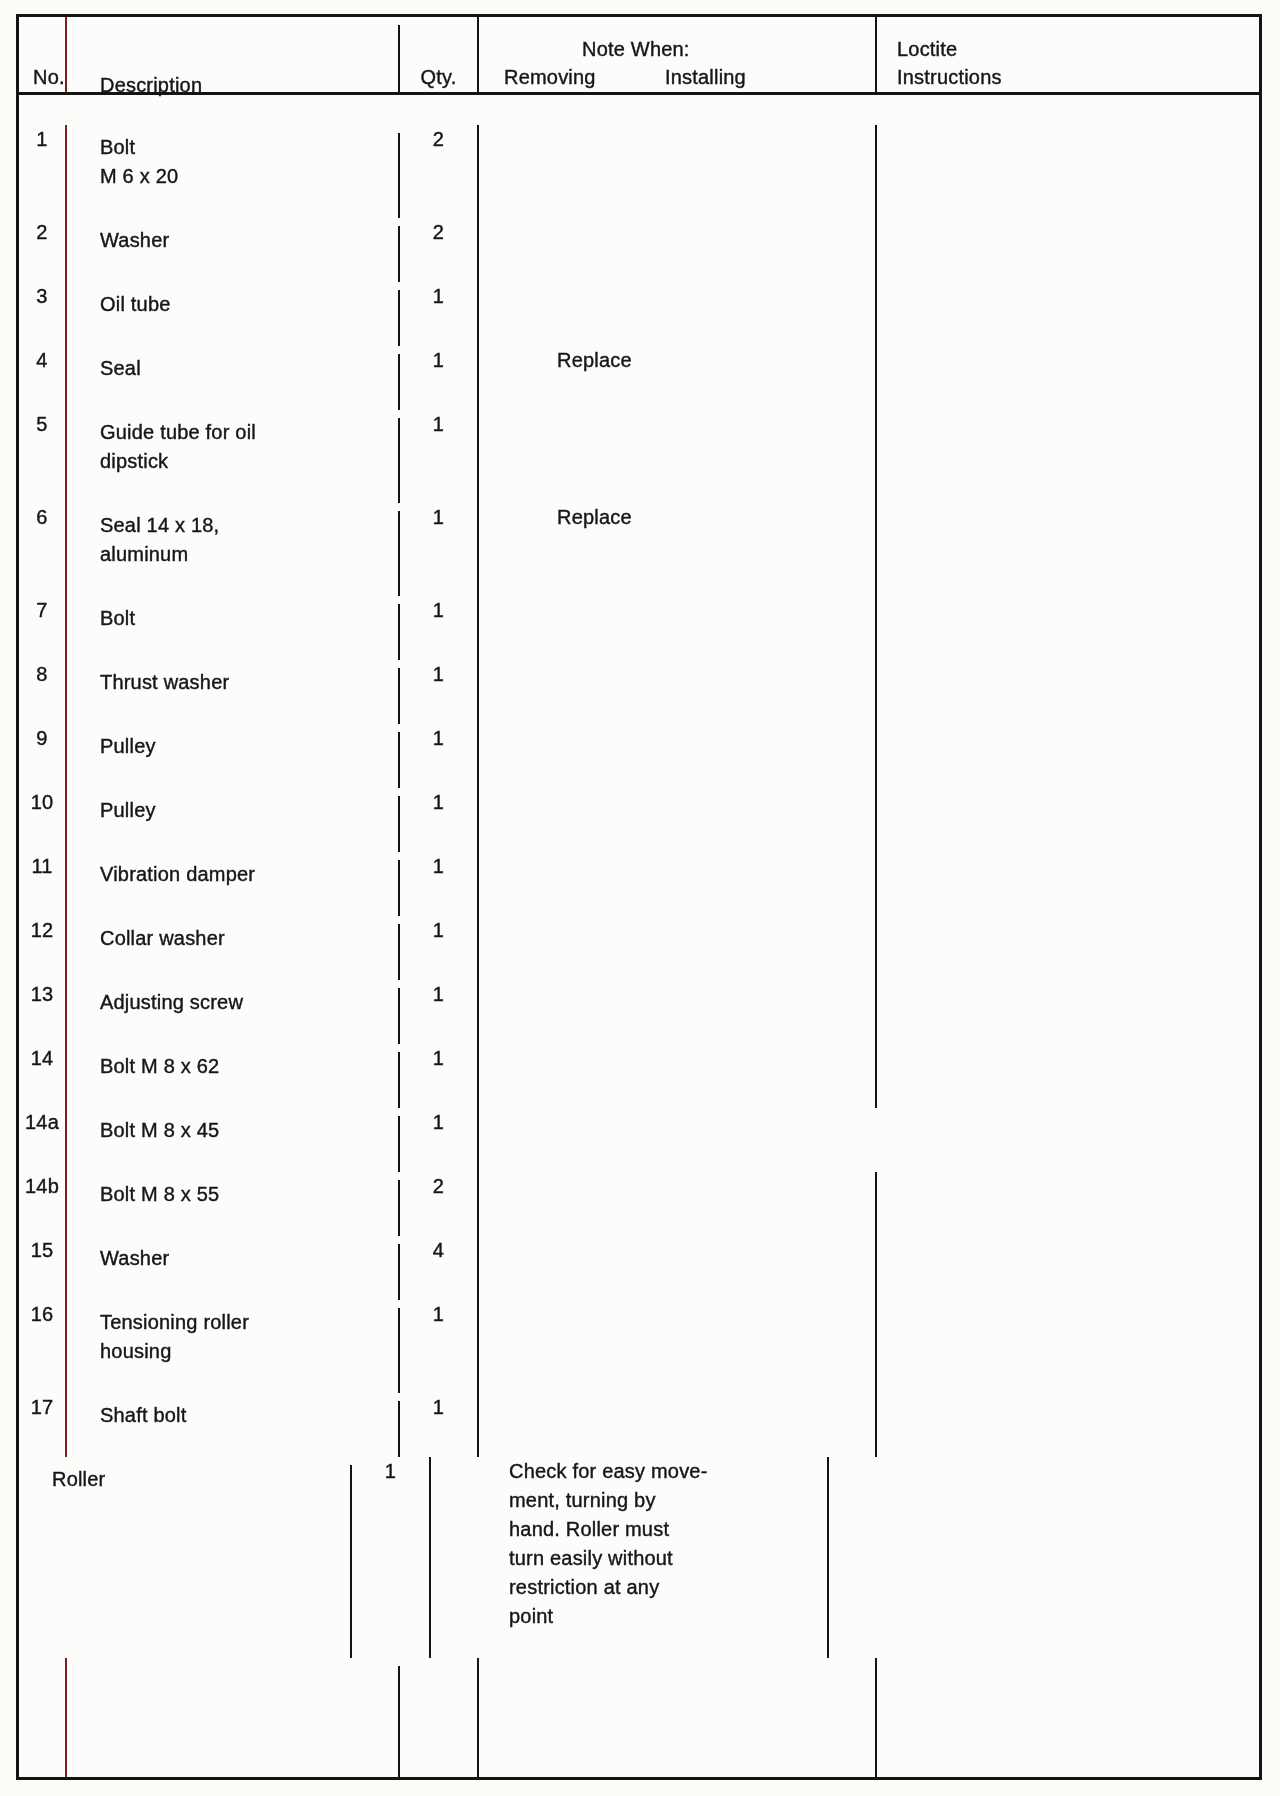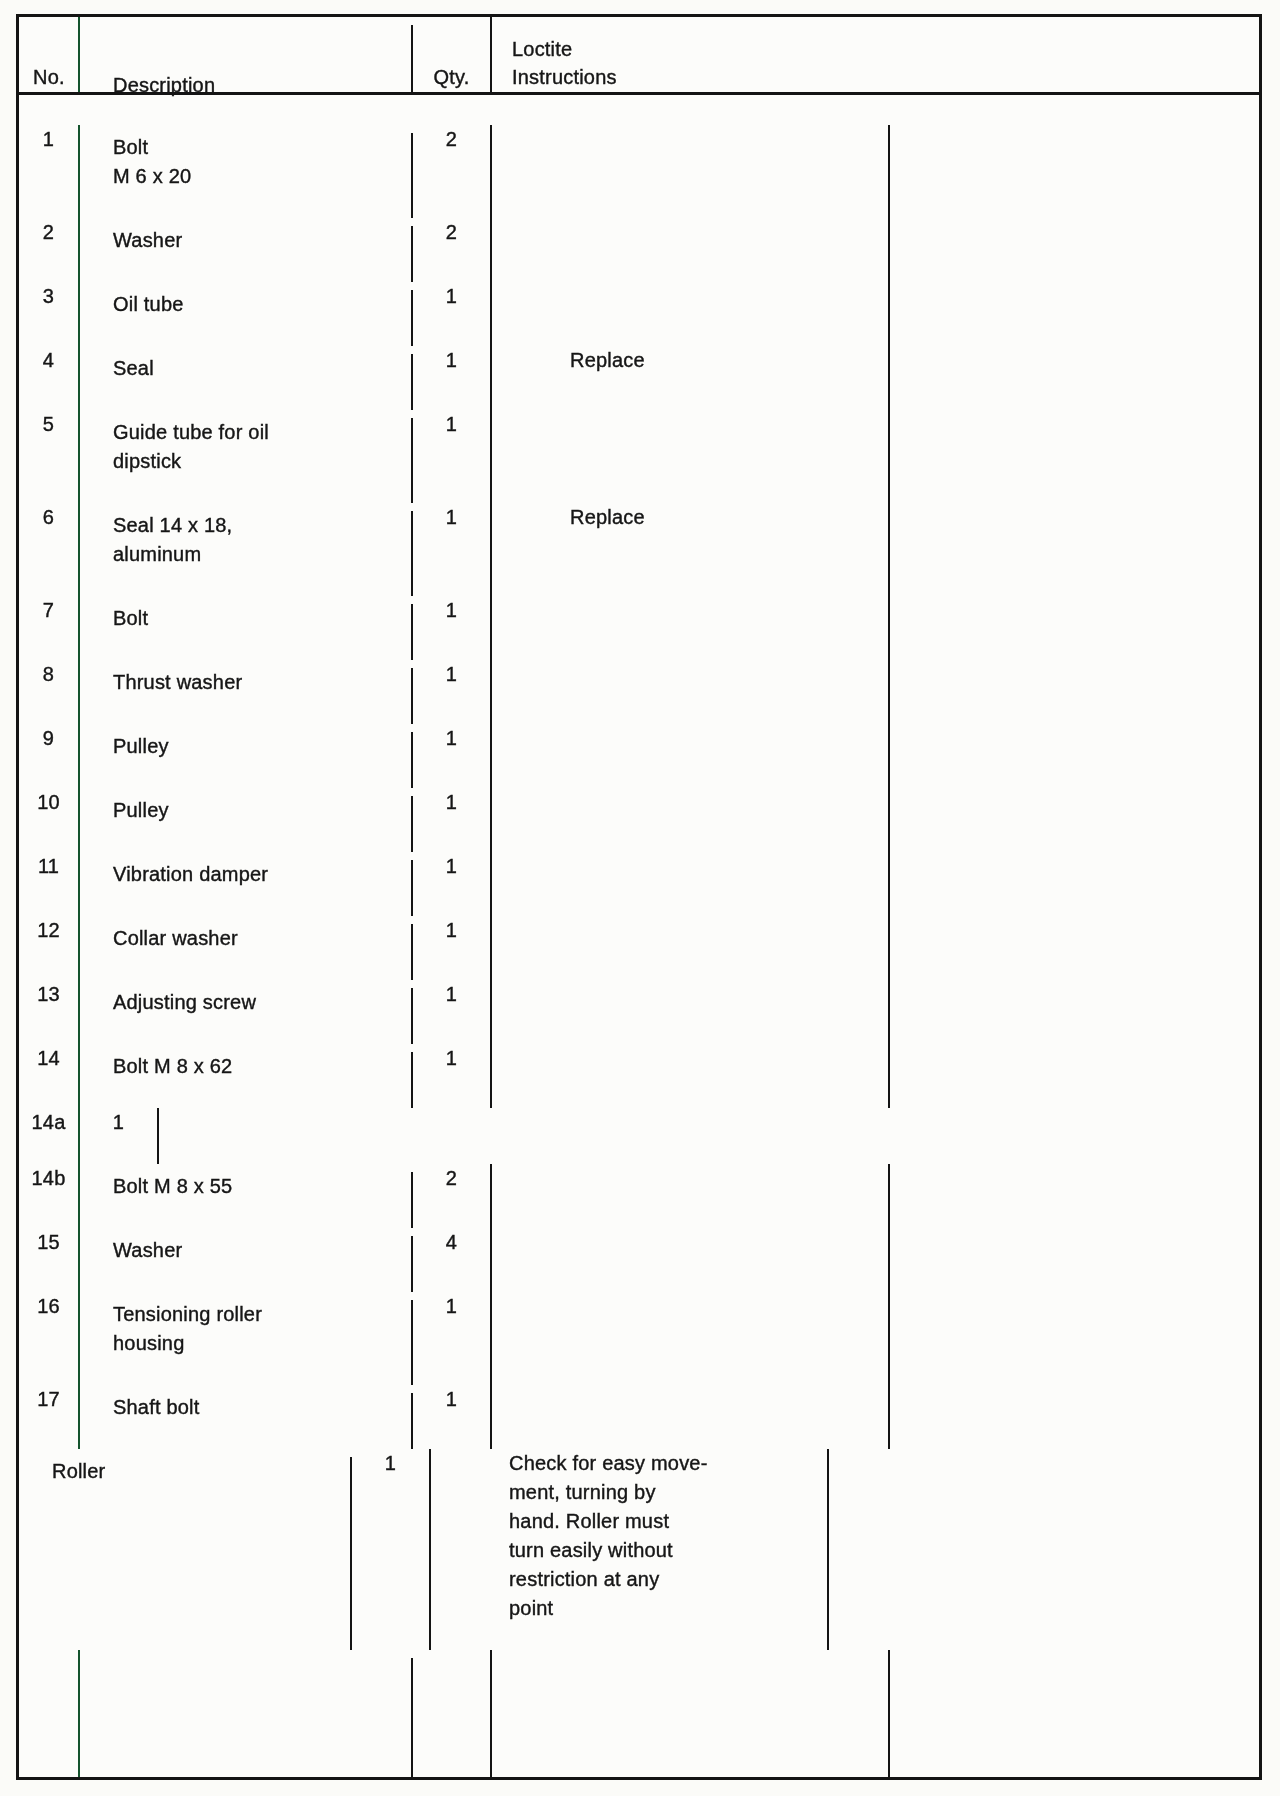--- a/index.html
+++ b/index.html
@@ -41,21 +41,21 @@
   }
   .thead .cell { position: relative; }
   .thead .h-label { position: absolute; white-space: nowrap; }
   .h-line1 { top: 18px; }
   .h-line2 { top: 46px; }
   
   .cell {
     box-sizing: border-box;
     flex: 0 0 auto;
   }
-  .c-no       { width: 61px;  border-right: 2px solid #14532d; text-align: center; }
+  .c-no       { width: 48px;  border-right: 2px solid #7f1d1d; text-align: center; }
   .c-desc     { width: 333px; border-right: 2px solid #141414; padding-left: 33px; white-space: pre-line; margin-top: 8px; }
   .c-qty      { width: 79px;  border-right: 2px solid #141414; text-align: center; }
   .c-note     { width: 398px; border-right: 2px solid #141414; position: relative; }
   .c-special  { flex: 1 1 auto; padding-left: 20px; white-space: pre-line; }
   
   .tbody {
     flex: 1 1 auto;
     display: flex;
     flex-direction: column;
     padding-top: 30px;
@@ -84,20 +84,25 @@
   <div class="thead">
     <div class="cell c-no">
       <span class="h-label h-line2" style="left:14px;">No.</span>
     </div>
     <div class="cell c-desc" style="padding-left:0;">
       <span class="h-label h-line2" style="left:33px;">Description</span>
     </div>
     <div class="cell c-qty">
       <span class="h-label h-line2" style="left:0; width:100%; ">Qty.</span>
     </div>
+    <div class="cell c-note">
+      <span class="h-label h-line1" style="left:103px;">Note When:</span>
+      <span class="h-label h-line2" style="left:25px;">Removing</span>
+      <span class="h-label h-line2" style="left:186px;">Installing</span>
+    </div>
     <div class="cell c-special" style="padding-left:0; position:relative;">
       <span class="h-label h-line1" style="left:20px;">Loctite</span>
       <span class="h-label h-line2" style="left:20px;">Instructions</span>
     </div>
   </div>
 
   <div class="tbody">
     <div class="row">
     <div class="cell c-no">1</div>
     <div class="cell c-desc">Bolt
@@ -236,20 +241,21 @@
     <div class="cell c-desc">Bolt M 8 x 62</div>
     <div class="cell c-qty">1</div>
     <div class="cell c-note">
       <div class="removing"></div>
       <div class="installing"></div>
     </div>
     <div class="cell c-special"></div>
   </div>
       <div class="row">
     <div class="cell c-no">14a</div>
+    <div class="cell c-desc">Bolt M 8 x 45</div>
     <div class="cell c-qty">1</div>
     <div class="cell c-special"></div>
   </div>
       <div class="row">
     <div class="cell c-no">14b</div>
     <div class="cell c-desc">Bolt M 8 x 55</div>
     <div class="cell c-qty">2</div>
     <div class="cell c-note">
       <div class="removing"></div>
       <div class="installing"></div>

